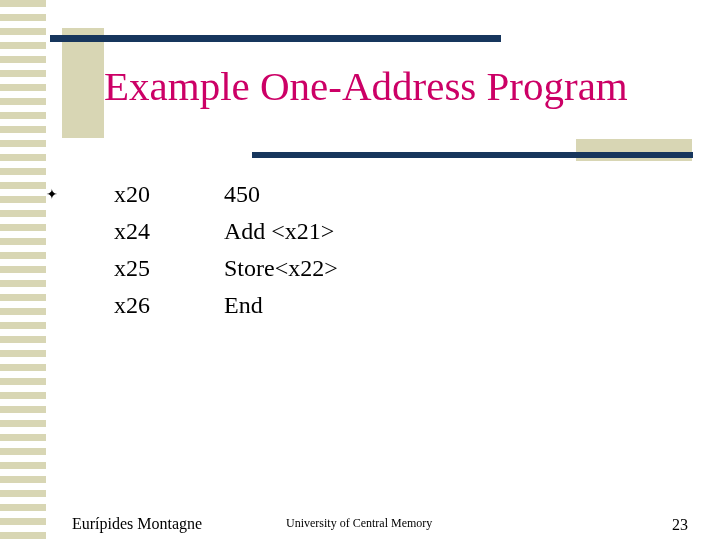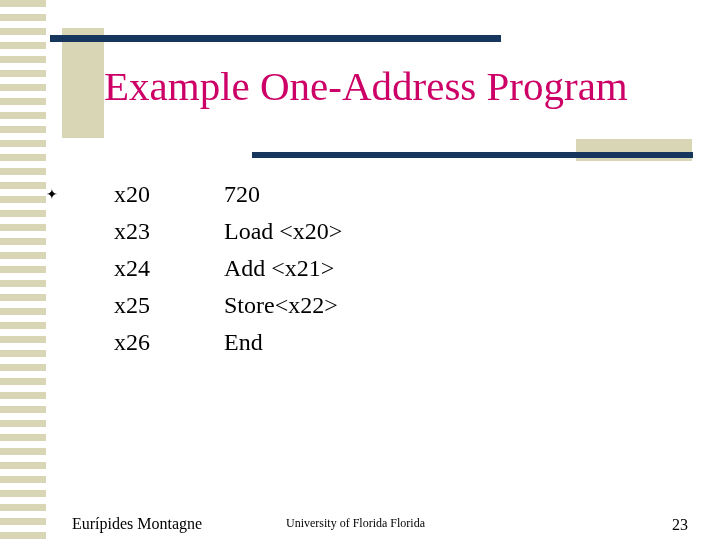--- a/index.html
+++ b/index.html
@@ -165,34 +165,31 @@
 
   <div class="title">Example One-Address Program</div>
 
   <div class="body-area">
 
     <div class="bullet-line">
       <span class="bullet-mark">✦</span>
     </div>
 
     <div class="row">
-      <span class="label">x20</span><span class="value">720</span>
-    </div>
-    <div class="row">
-      <span class="label">x23</span><span class="value">Load &lt;x20&gt;</span>
+      <span class="label">x20</span><span class="value">450</span>
     </div>
     <div class="row">
       <span class="label">x24</span><span class="value">Add &lt;x21&gt;</span>
     </div>
     <div class="row">
       <span class="label">x25</span><span class="value">Store&lt;x22&gt;</span>
     </div>
     <div class="row">
       <span class="label">x26</span><span class="value">End</span>
     </div>
 
   </div>
 
   <div class="footer-author">Eurípides Montagne</div>
-  <div class="footer-center">University of Florida Florida</div>
+  <div class="footer-center">University of Central Memory</div>
   <div class="footer-page">23</div>
 
 </div>
 
 </body></html>

